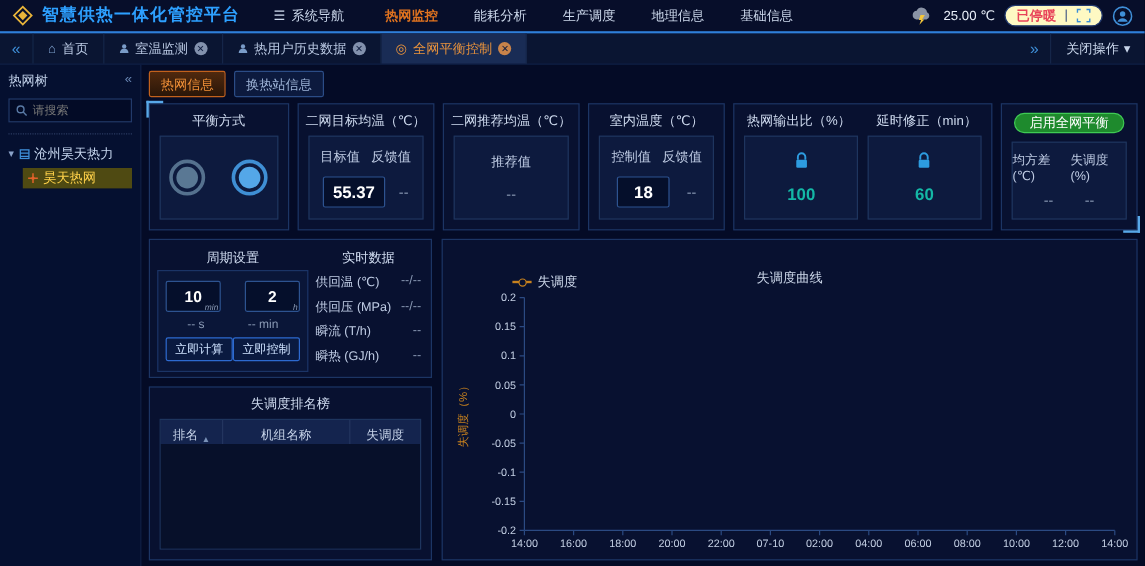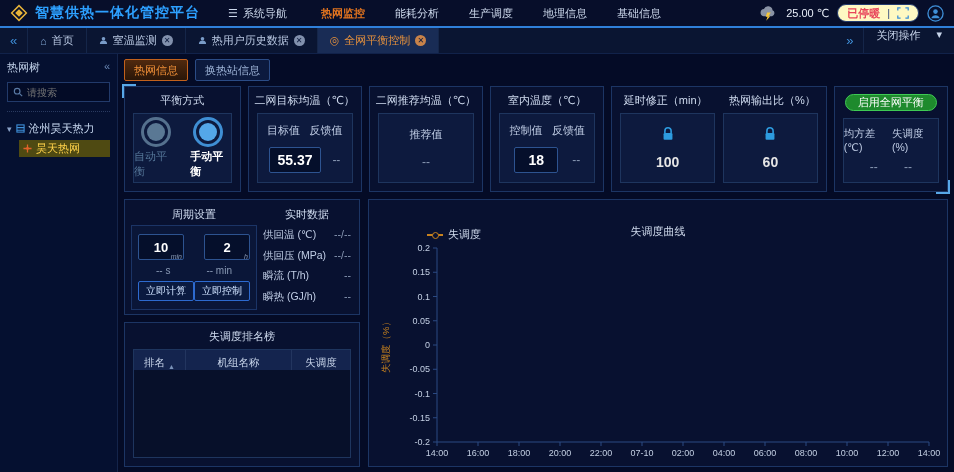--- a/index.html
+++ b/index.html
@@ -32,21 +32,21 @@
   .tab { display:flex; align-items:center; gap:5px; padding:0 12px;
     border-right:1px solid #152649; cursor:pointer; color:#b9c8e2; white-space:nowrap; }
   .tab .t-icon { font-size:11px; color:#7a9cc8; }
   .tab.active { background:#192c55; color:#e8923c; }
   .tab.active .t-icon { color:#e8923c; }
   .tab-close { width:11px; height:11px; border-radius:50%; background:#8291ad; color:#0d1b3e;
     font-size:8px; line-height:11px; text-align:center; font-weight:bold; }
   .tab.active .tab-close { background:#c8834a; }
   .tabbar-right { margin-left:auto; display:flex; align-items:center; }
   .tab-expand { color:#3f8fd8; font-size:13px; padding:0 10px; cursor:pointer; }
-  .close-ops { display:flex; align-items:flex-start; gap:16px; padding:0 12px; color:#c8d5ea;
+  .close-ops { display:flex; align-items:center; gap:4px; padding:0 12px; color:#c8d5ea;
     border-left:1px solid #152649; height:100%; cursor:pointer; white-space:nowrap; }
 
   
   .page-body { flex:1; display:flex; min-height:0; }
   .sidebar { width:118px; flex:0 0 118px; background:#051030; border-right:1px solid #14244a;
     padding:6px 7px; font-size:11px; }
   .sidebar-header { display:flex; justify-content:space-between; align-items:flex-start;
     color:#c0d0e8; margin-bottom:7px; }
   .sb-collapse { color:#6a88b5; cursor:pointer; }
   .search-box { display:flex; align-items:center; gap:4px; background:#030b26;
@@ -100,21 +100,21 @@
   .radio-labels .lit { color:#fff; font-weight:bold; }
   .two-col { display:flex; width:100%; justify-content:space-evenly; font-size:11px;
     color:#c0cde5; }
   .val-input { width:52px; height:26px; background:#050f2b; border:1px solid #2d5390;
     border-radius:2px; color:#fff; font-weight:bold; font-size:14px; text-align:center;
     font-family:inherit; outline:none; }
   .dashes { color:#8a9ab5; font-size:12px; }
   .double-inner { display:flex; flex:1; gap:8px; margin:5px 8px 8px; min-height:0; }
   .half { flex:1; background:#0d1a3e; border:1px solid #1e355e; display:flex;
     flex-direction:column; align-items:center; justify-content:space-evenly; }
-  .big-val { color:#e5e5e5; font-weight:bold; font-size:14px; }
+  .big-val { color:#14b8a6; font-weight:bold; font-size:14px; }
   .titles-2 { display:flex; }
   .titles-2 .card-title { flex:1; }
   .green-btn { margin:7px 10px 0; height:17px; border-radius:9px; background:#1e8a2d;
     border:1px solid #3fca54; color:#fff; font-size:11px; display:flex; align-items:center;
     justify-content:center; cursor:pointer; white-space:nowrap; }
 
   
   .bottom-area { flex:1; display:flex; gap:8px; margin-top:7px; min-height:0; }
   .left-col { width:236px; flex:0 0 236px; display:flex; flex-direction:column; gap:7px; }
   .c-cycle { height:116px; flex:0 0 116px; flex-direction:row; padding:4px 6px; gap:4px; }
@@ -307,24 +307,20 @@
           <div class="card-title">平衡方式</div>
           <div class="panel">
             <div class="radio-row">
               <div class="radio-outer">
                   <div class="radio-inner"></div>
                 </div>
               <div class="radio-outer sel">
                   <div class="radio-inner"></div>
                 </div>
             </div>
-            <div class="radio-labels">
-              <span class="dim">自动平衡</span>
-              <span class="lit">手动平衡</span>
-            </div>
           </div>
         </div>
 
         <div class="card c-target">
           <div class="card-title">二网目标均温（℃）</div>
           <div class="panel">
             <div class="two-col">
               <span>目标值</span>
               <span>反馈值</span>
             </div>
@@ -354,22 +350,22 @@
             </div>
             <div class="two-col" style="align-items:center;">
               <input class="val-input" style="width: 44px;" value="18">
               <span class="dashes">--</span>
             </div>
           </div>
         </div>
 
         <div class="card c-double">
           <div class="titles-2">
+            <div class="card-title">热网输出比（%）</div>
             <div class="card-title">延时修正（min）</div>
-            <div class="card-title">热网输出比（%）</div>
           </div>
           <div class="double-inner">
             <div class="half">
               <span style="display:flex;">
                 <svg width="16" height="16" viewBox="0 0 18 18">
                   <path d="M5.5 8V5.5a3.5 3.5 0 0 1 7 0V8" fill="none" stroke="#2d9ce0" stroke-width="1.8"></path>
                   <rect x="4" y="8" width="10" height="7.5" rx="1.2" fill="#2d9ce0"></rect>
                 </svg>
               </span>
               <span class="big-val">100</span>

